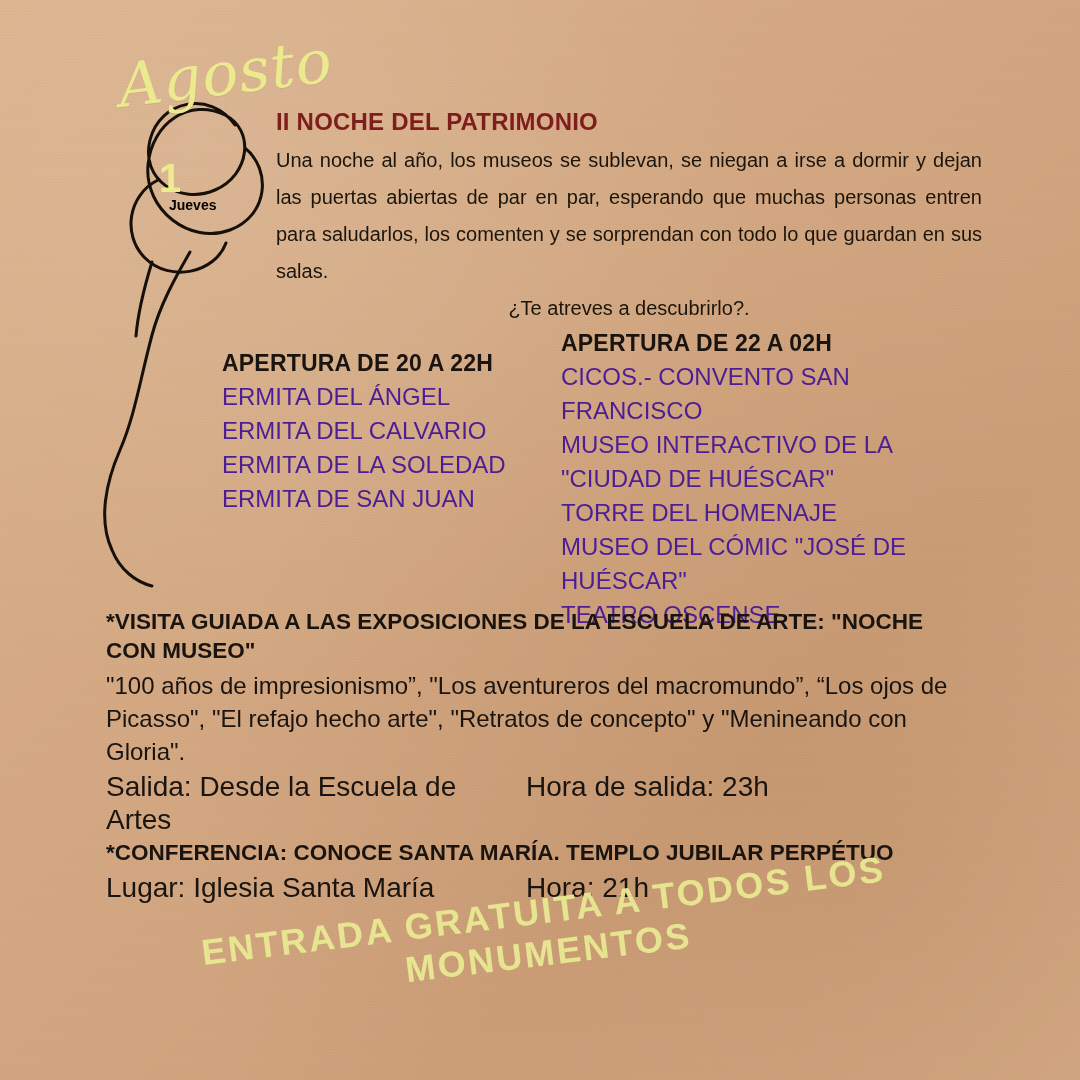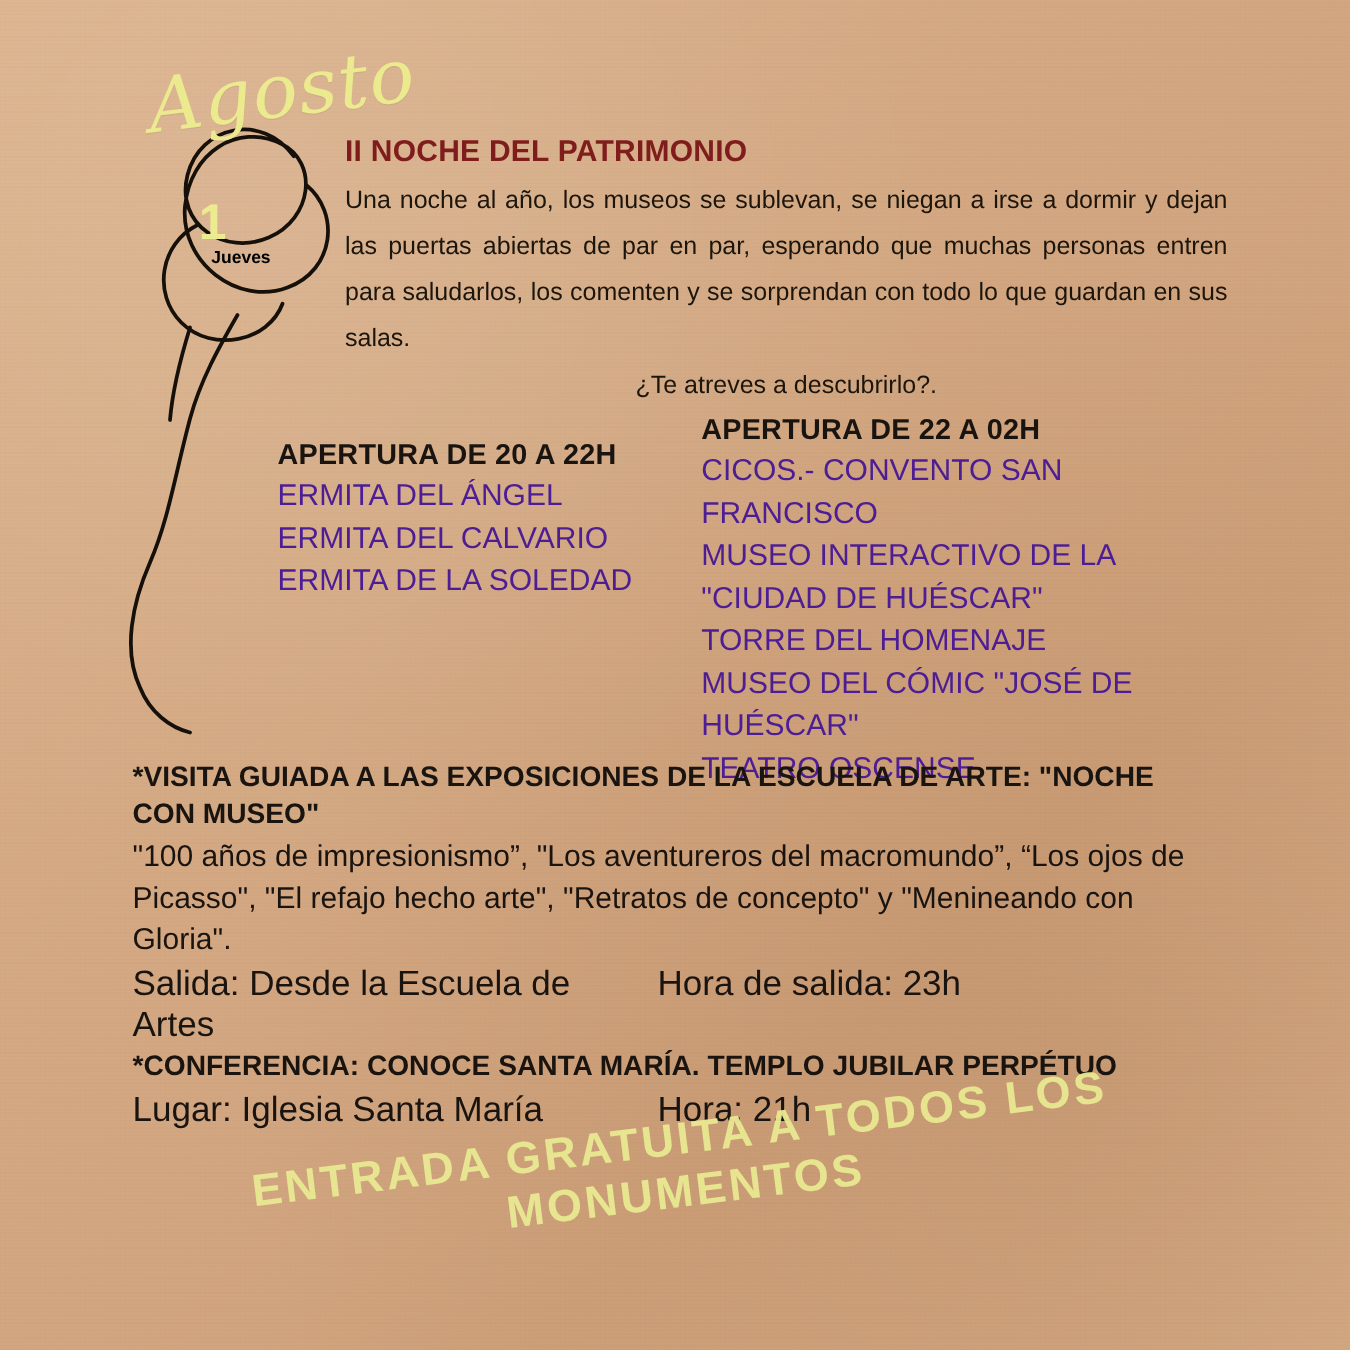--- a/index.html
+++ b/index.html
@@ -207,20 +207,21 @@
     <span>Una noche al año, los museos se sublevan, se niegan a irse a dormir y dejan las puertas abiertas de par en par, esperando que muchas personas entren para saludarlos, los comenten y se sorprendan con todo lo que guardan en sus salas.</span>
     <span class="last-line">¿Te atreves a descubrirlo?.</span>
   </div>
 
   <div class="col-left">
     <div class="col-title">APERTURA DE 20 A 22H</div>
     <ul class="col-list">
       <li>ERMITA DEL ÁNGEL</li>
       <li>ERMITA DEL CALVARIO</li>
       <li>ERMITA DE LA SOLEDAD</li>
+      <li>ERMITA DE SAN JUAN</li>
     </ul>
   </div>
 
   <div class="col-right">
     <div class="col-title">APERTURA DE 22 A 02H</div>
     <ul class="col-list">
       <li>CICOS.- CONVENTO SAN FRANCISCO</li>
       <li>MUSEO INTERACTIVO DE LA "CIUDAD DE HUÉSCAR"</li>
       <li>TORRE DEL HOMENAJE</li>
       <li>MUSEO DEL CÓMIC "JOSÉ DE HUÉSCAR"</li>

